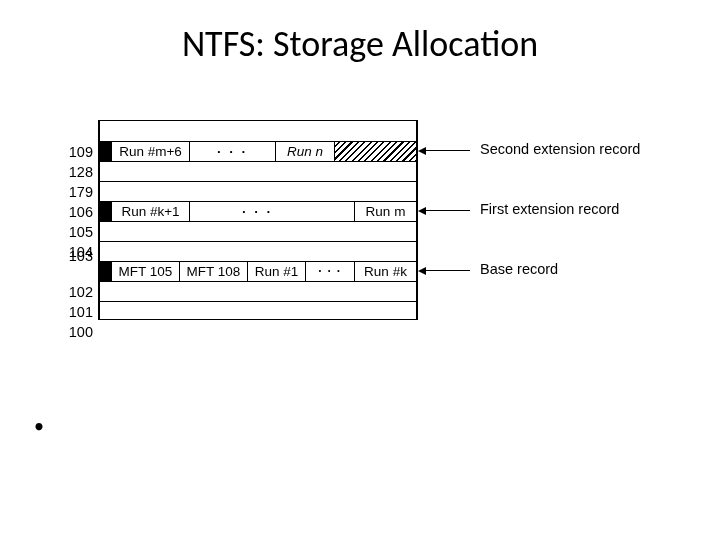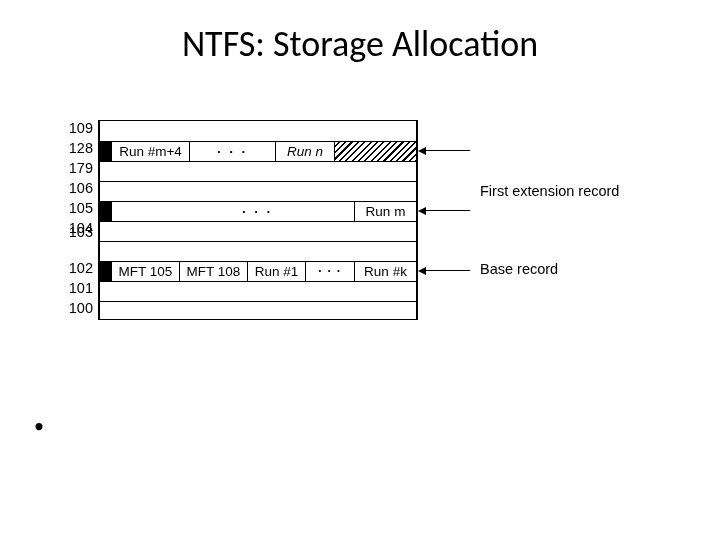--- a/index.html
+++ b/index.html
@@ -38,20 +38,21 @@
     position: absolute;
     left: -3px;
     top: 0;
     width: 36px;
     text-align: right;
     font-size: 14.5px;
   }
   .rownum {
     position: absolute;
     right: 0;
+    margin-top: 24px;
   }
   .grid {
     position: absolute;
     left: 38px;
     top: 0;
     width: 320px;
     height: 200px;
     border-left: 2px solid #000;
     border-right: 2px solid #000;
     border-top: 1.5px solid #000;
@@ -164,46 +165,48 @@
       <div class="hline" style="top:60px"></div>
       <div class="hline" style="top:80px"></div>
       <div class="hline" style="top:100px"></div>
       <div class="hline" style="top:120px"></div>
       <div class="hline" style="top:140px"></div>
       <div class="hline" style="top:160px"></div>
       <div class="hline" style="top:180px"></div>
 
       <div class="record" style="top:20px">
         <div class="cell blacktab" style="left:0; width:12px"></div>
-        <div class="cell" style="left:12px; width:78px">Run #m+4</div>
+        <div class="cell" style="left:12px; width:78px">Run #m+6</div>
         <div class="cell dots" style="left:90px; width:85px; border-right:none;">· · ·</div>
         <div class="cell" style="left:175px; width:60px; border-left:1.5px solid #000;font-style:italic;">Run n</div>
         <div class="cell hatch" style="left:235px; width:82px; border-right:none;"></div>
       </div>
 
       <div class="record" style="top:80px">
         <div class="cell blacktab" style="left:0; width:12px"></div>
+        <div class="cell" style="left:12px; width:78px">Run #k+1</div>
         <div class="cell dots" style="left:90px; width:135px; border-right:none;">· · ·</div>
         <div class="cell" style="left:254px; width:62px; border-left:1.5px solid #000; border-right:none;">Run m</div>
       </div>
 
       <div class="record" style="top:140px">
         <div class="cell blacktab" style="left:0; width:12px"></div>
         <div class="cell" style="left:12px; width:68px">MFT 105</div>
         <div class="cell" style="left:80px; width:68px">MFT 108</div>
         <div class="cell" style="left:148px; width:58px">Run #1</div>
         <div class="cell dots" style="left:206px; width:48px; border-right:none; font-size:12px; letter-spacing:1px;">· · ·</div>
         <div class="cell" style="left:254px; width:62px; border-left:1.5px solid #000; border-right:none;">Run #k</div>
       </div>
     </div>
 
     <div class="arrow" style="left:360px; top:30px; width:50px"></div>
+    <div class="arrlabel" style="left:420px; top:21px">Second extension record</div>
 
     <div class="arrow" style="left:360px; top:90px; width:50px"></div>
-    <div class="arrlabel" style="left:420px; top:63px">First extension record</div>
+    <div class="arrlabel" style="left:420px; top:81px">First extension record</div>
 
     <div class="arrow" style="left:360px; top:150px; width:50px"></div>
     <div class="arrlabel" style="left:420px; top:141px">Base record</div>
   </div>
 
   <div class="bullets">
     <div class="bullet">
       <span class="dot">•</span>
     </div>
   </div>

